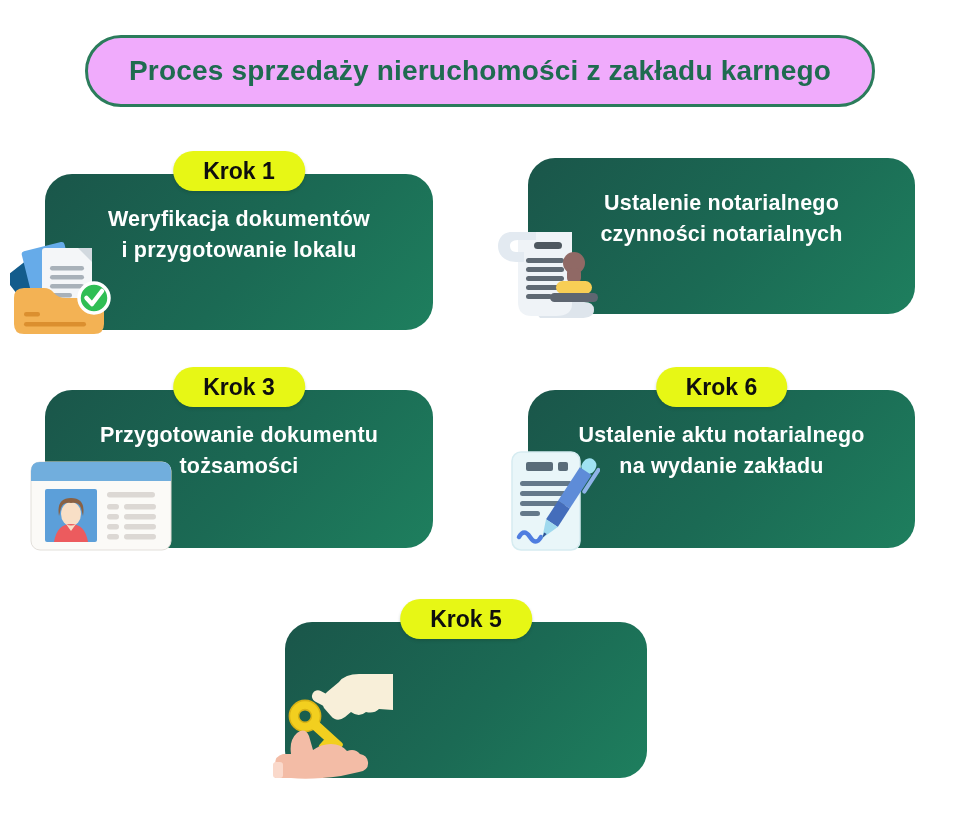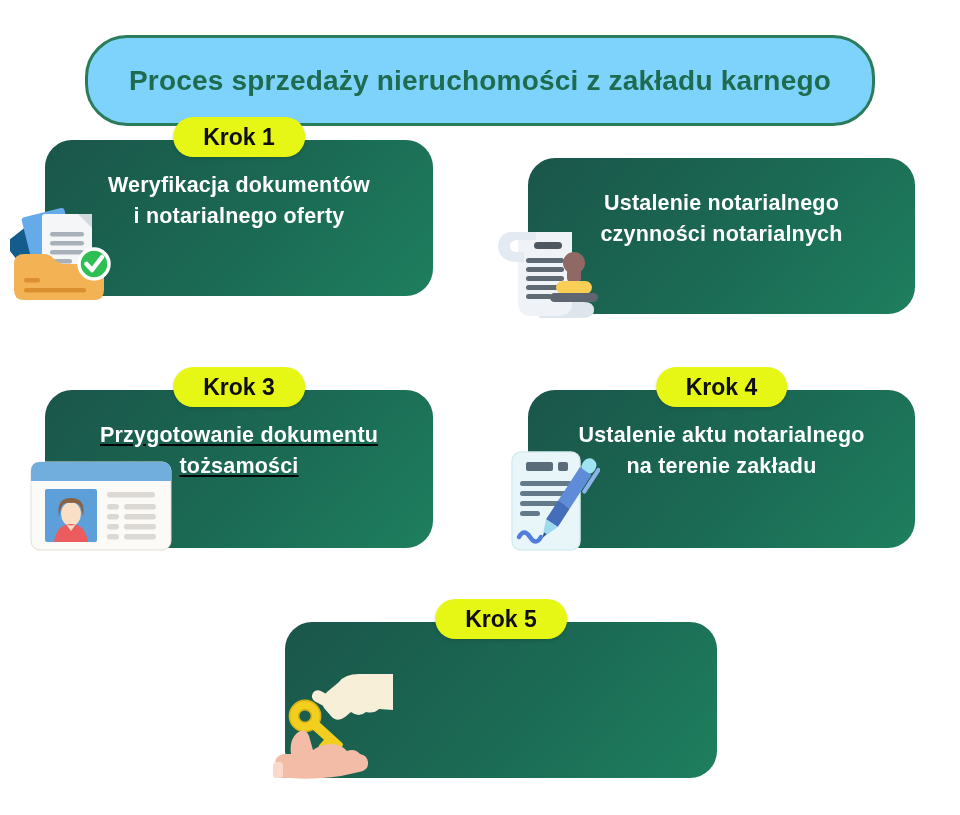--- a/index.html
+++ b/index.html
@@ -1,36 +1,36 @@
 <!DOCTYPE html>
 <html><head>
 <meta charset="utf-8">
 <style>
   html,body{margin:0;padding:0;background:#ffffff;}
   .page{
     position:relative;width:960px;height:815px;overflow:hidden;background:#ffffff;
     font-family:"Liberation Sans", sans-serif;
   }
   .title-pill{
-    position:absolute;left:85px;top:35px;width:790px;height:91px;
-    border:3px solid #2B7C5B;border-radius:42px;background:#7dd3fc;
+    position:absolute;left:85px;top:35px;width:790px;height:72px;
+    border:3px solid #2B7C5B;border-radius:42px;background:#f0abfc;
     display:flex;align-items:center;justify-content:center;box-sizing:border-box;
   }
   .title-pill span{
     color:#1F6B50;font-size:28px;font-weight:bold;letter-spacing:0.2px;white-space:nowrap;
   }
   .card{
     position:absolute;border-radius:27px;
     background:linear-gradient(133deg,#1A564A 0%,#1B6A54 55%,#1E7F5E 100%);
   }
-  .card-1{left:45px;top:140px;width:388px;height:156px;}
+  .card-1{left:45px;top:174px;width:388px;height:156px;}
   .card-2{left:528px;top:158px;width:387px;height:156px;}
-  .card-3{left:45px;top:390px;width:388px;height:158px;text-decoration:underline;}
+  .card-3{left:45px;top:390px;width:388px;height:158px;}
   .card-4{left:528px;top:390px;width:387px;height:158px;}
-  .card-5{left:285px;top:622px;width:432px;height:156px;}
+  .card-5{left:285px;top:622px;width:362px;height:156px;}
   .badge{
     position:absolute;top:-23px;left:50%;transform:translateX(-50%);
     background:#E7F715;color:#0E0E0E;border-radius:21px;height:40px;line-height:40px;
     padding:0 30px;font-size:23px;font-weight:bold;white-space:nowrap;
     box-shadow:0 2px 3px rgba(20,60,40,0.25);
   }
   .card-text{
     margin-top:30px;text-align:center;color:#ffffff;font-weight:bold;
     font-size:21.5px;line-height:31px;letter-spacing:0.2px;
   }
@@ -47,21 +47,21 @@
 <div class="page">
 
   <div class="title-pill">
     <span>Proces sprzedaży nieruchomości z zakładu karnego</span>
   </div>
 
   <div class="card card-1">
     <div class="badge">Krok 1</div>
     <div class="card-text">
       <div>Weryfikacja dokumentów</div>
-      <div>i notarialnego oferty</div>
+      <div>i przygotowanie lokalu</div>
     </div>
     <svg class="icon icon-1" viewBox="0 0 106 100">
       <rect x="2" y="26" width="38" height="38" rx="4" fill="#135C8C" transform="rotate(-38 21 45)"></rect>
       <rect x="16" y="10" width="44" height="46" rx="3" fill="#66ABE9" transform="rotate(-14 38 33)"></rect>
       <rect x="32" y="12" width="50" height="66" rx="3" fill="#F4F6F8"></rect>
       <path d="M68,12 L82,26 L82,12 Z" fill="#D2D9DF"></path>
       <rect x="40" y="30" width="34" height="4.5" rx="2.2" fill="#A8B1B9"></rect>
       <rect x="40" y="39" width="34" height="4.5" rx="2.2" fill="#A8B1B9"></rect>
       <rect x="40" y="48" width="34" height="4.5" rx="2.2" fill="#A8B1B9"></rect>
       <rect x="40" y="57" width="22" height="4.5" rx="2.2" fill="#A8B1B9"></rect>
@@ -115,24 +115,24 @@
       <rect x="78" y="58" width="12" height="5.5" rx="2.7" fill="#DCD8D4"></rect>
       <rect x="95" y="58" width="32" height="5.5" rx="2.7" fill="#DCD8D4"></rect>
       <rect x="78" y="68" width="12" height="5.5" rx="2.7" fill="#DCD8D4"></rect>
       <rect x="95" y="68" width="32" height="5.5" rx="2.7" fill="#DCD8D4"></rect>
       <rect x="78" y="78" width="12" height="5.5" rx="2.7" fill="#DCD8D4"></rect>
       <rect x="95" y="78" width="32" height="5.5" rx="2.7" fill="#DCD8D4"></rect>
     </svg>
   </div>
 
   <div class="card card-4">
-    <div class="badge">Krok 4</div>
+    <div class="badge">Krok 6</div>
     <div class="card-text">
       <div>Ustalenie aktu notarialnego</div>
-      <div>na terenie zakładu</div>
+      <div>na wydanie zakładu</div>
     </div>
     <svg class="icon icon-4" viewBox="0 0 94 106">
       <rect x="6" y="4" width="68" height="98" rx="9" fill="#E9F6F9" stroke="#D6ECF1" stroke-width="1.5"></rect>
       <rect x="20" y="14" width="27" height="9" rx="2" fill="#5A6C79"></rect>
       <rect x="52" y="14" width="10" height="9" rx="2" fill="#5A6C79"></rect>
       <rect x="14" y="33" width="52" height="5" rx="2.5" fill="#64798A"></rect>
       <rect x="14" y="43" width="52" height="5" rx="2.5" fill="#64798A"></rect>
       <rect x="14" y="53" width="46" height="5" rx="2.5" fill="#64798A"></rect>
       <rect x="14" y="63" width="20" height="5" rx="2.5" fill="#64798A"></rect>
       <path d="M13,89 q5,-9 11,0 t11,0" stroke="#4F7DE0" stroke-width="4.5" fill="none" stroke-linecap="round"></path>

